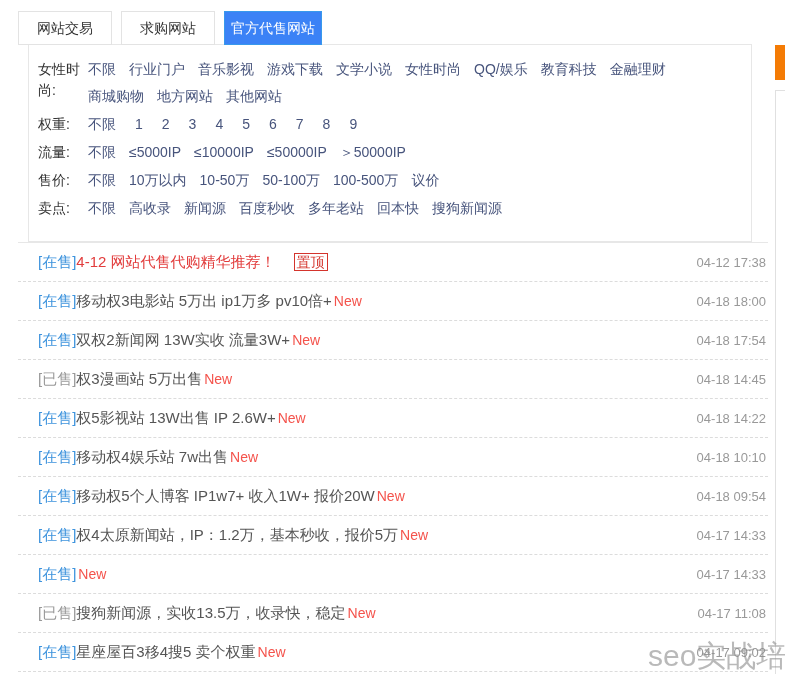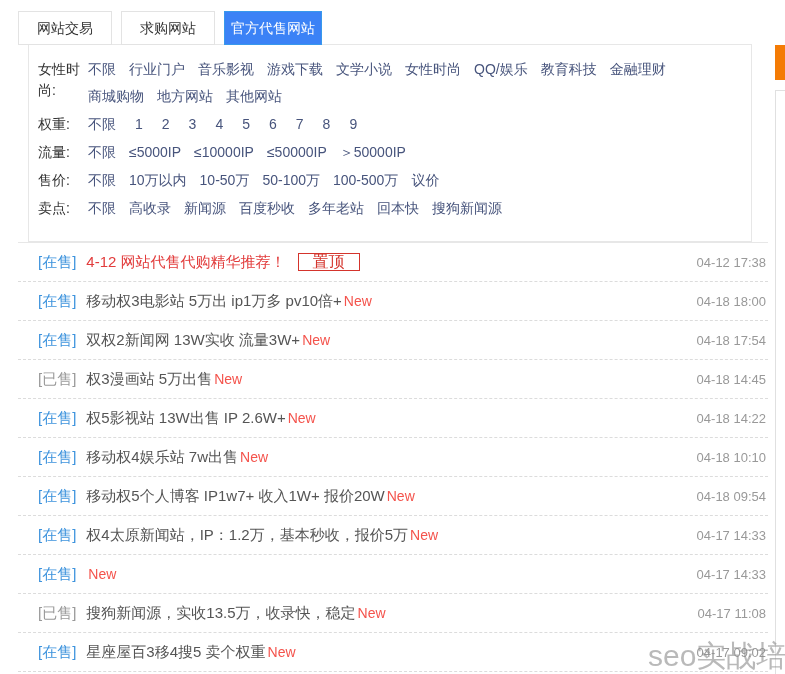--- a/index.html
+++ b/index.html
@@ -20,26 +20,26 @@
   .flabel{flex:0 0 50px;width:50px;color:#333;line-height:21px;}
   .fopts{display:flex;flex-wrap:wrap;column-gap:13px;row-gap:6px;
          line-height:21px;max-width:600px;}
   .fopt{color:#47547c;text-decoration:none;white-space:nowrap;cursor:pointer;}
   .frow.num-row .fopts{column-gap:19px;}
 
   
   .list{position:absolute;left:18px;top:242px;width:750px;border-top:1px solid #e7e7e7;z-index:1;}
   .lrow{display:flex;align-items:center;height:38px;border-bottom:1px dashed #dcdcdc;
         padding:0 2px 0 20px;font-size:15px;}
-  .status{color:#3d93dd;margin-right:10px;white-space:nowrap;}
+  .status{color:#3d93dd;white-space:nowrap;}
   .status.sold{color:#999;}
   .title{color:#555;text-decoration:none;cursor:pointer;white-space:nowrap;}
   .title.hot{color:#e23c3c;}
-  .badge{display:inline-block;margin-left:12px;border:1px solid #d4342c;color:#d4342c;
-         font-size:16px;line-height:14px;padding:1px 14px;}
+  .badge{display:inline-block;margin-left:18px;border:1px solid #d4342c;color:#d4342c;
+         font-size:14px;line-height:14px;padding:1px 2px;}
   .new{color:#f4534c;margin-left:2px;font-size:14px;}
   .time{margin-left:auto;color:#999;font-size:13px;white-space:nowrap;}
 
   
   .orange-artifact{position:absolute;left:775px;top:45px;width:10px;height:35px;background:#f47b05;}
   .neighbor-box{position:absolute;left:775px;top:90px;width:10px;height:584px;
                 border-left:1px solid #e0e0e0;border-top:1px solid #e0e0e0;}
 
   
   .watermark{position:absolute;left:648px;top:636px;font-size:30px;color:#8c8c8c;opacity:.6;

